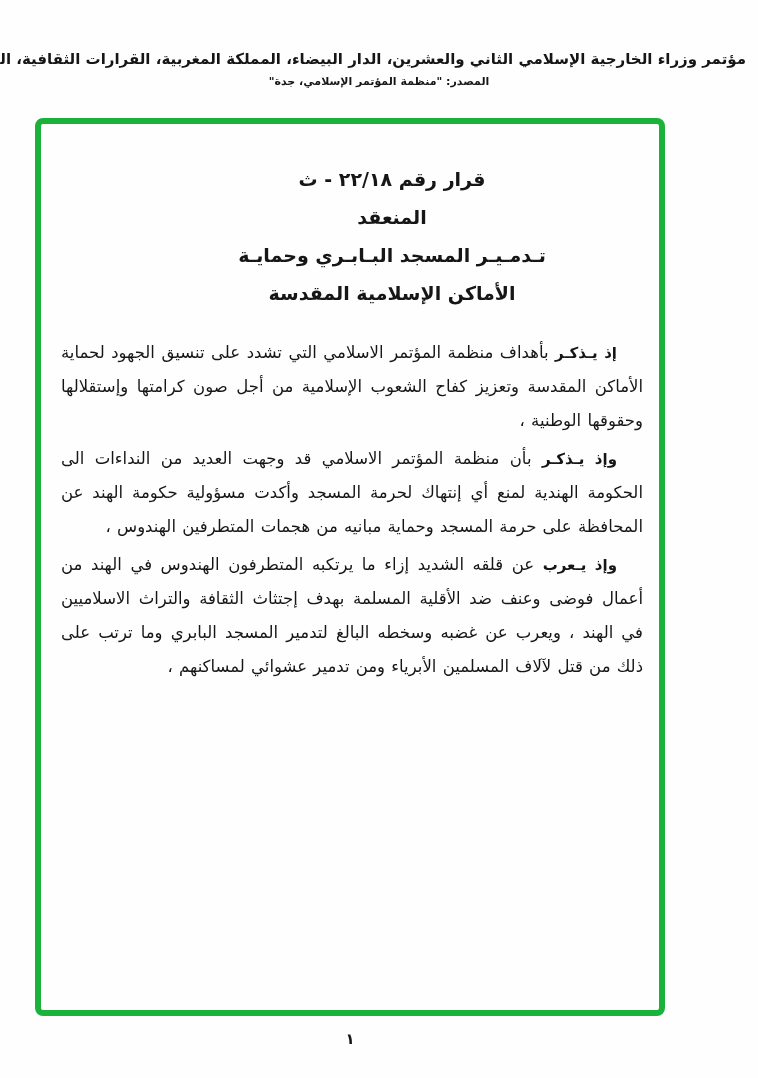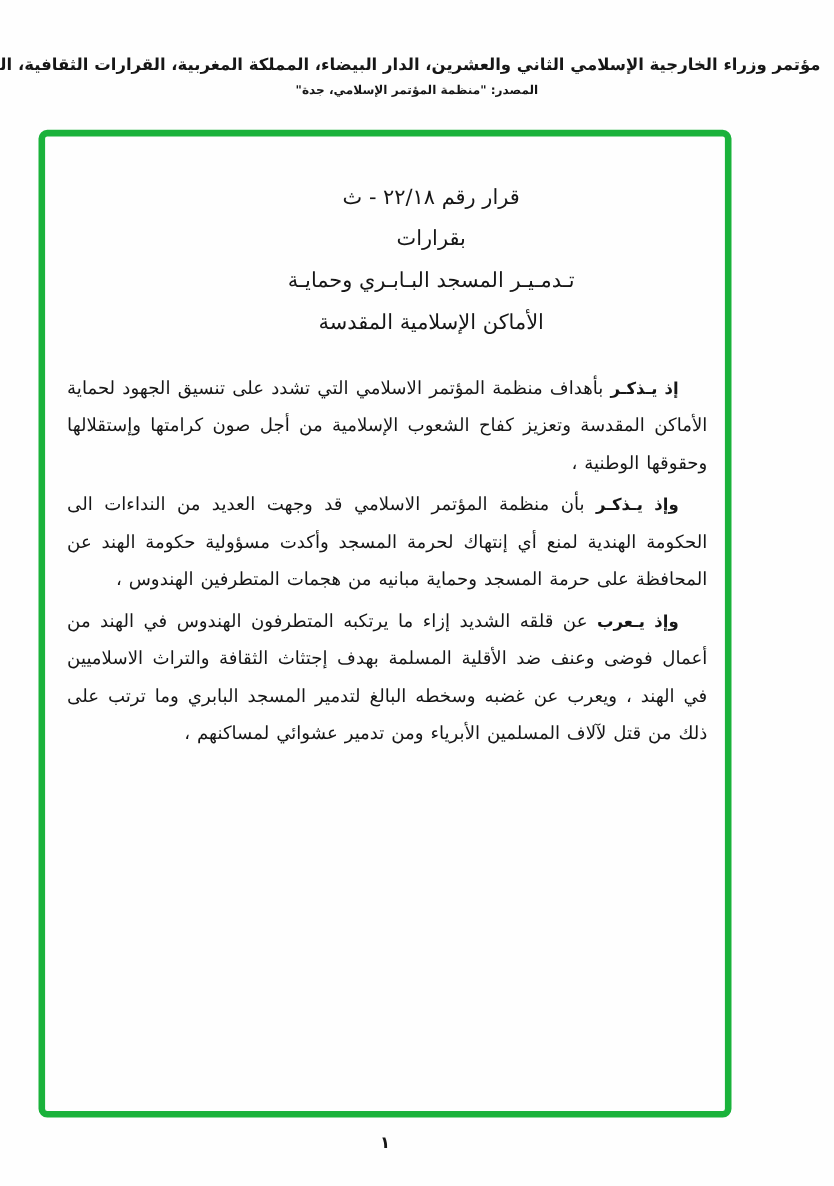--- a/index.html
+++ b/index.html
@@ -41,21 +41,21 @@
     width: 630px; height: 898px;
     box-sizing: border-box;
     border: 6px solid #1ab23b;
     border-radius: 8px;
     padding: 36px 16px 0 20px;
     direction: rtl;
     background: transparent;
   }
   .title-block {
     text-align: center;
-    font-weight: normal;
+    font-weight: bold;
     font-size: 19px;
     line-height: 38px;
     margin: 0 40px 24px 120px; 
   }
   .title-line { display: block; }
   .para {
     font-size: 16.5px;
     line-height: 34px;
     text-align: justify;
     text-indent: 26px;
@@ -86,21 +86,21 @@
 
   <div class="doc-header">
     <div class="h-line1">مؤتمر وزراء الخارجية الإسلامي الثاني والعشرين، الدار البيضاء، المملكة المغربية، القرارات الثقافية، القرار الرقم٢٢/١٨-ث</div>
     <div class="h-line2">المصدر: "منظمة المؤتمر الإسلامي، جدة"</div>
   </div>
 
   <div class="green-box" style="border-color: rgb(26, 178, 59);">
 
     <div class="title-block">
       <span class="title-line">قرار رقم ٢٢/١٨ - ث</span>
-      <span class="title-line">بقرارات</span>
+      <span class="title-line">المنعقد</span>
       <span class="title-line">تـدمـيـر المسجد البـابـري وحمايـة</span>
       <span class="title-line">الأماكن الإسلامية المقدسة</span>
     </div>
 
 
     <p class="para big-gap"><span class="lead">إذ يـذكـر</span><span> بأهداف منظمة المؤتمر الاسلامي التي تشدد على تنسيق الجهود لحماية الأماكن المقدسة وتعزيز كفاح الشعوب الإسلامية من أجل صون كرامتها وإستقلالها وحقوقها الوطنية ،</span></p>
 
 
 
     <p class="para"><span class="lead">وإذ يـذكـر</span><span> بأن منظمة المؤتمر الاسلامي قد وجهت العديد من النداءات الى الحكومة الهندية لمنع أي إنتهاك لحرمة المسجد وأكدت مسؤولية حكومة الهند عن المحافظة على حرمة المسجد وحماية مبانيه من هجمات المتطرفين الهندوس ،</span></p>

